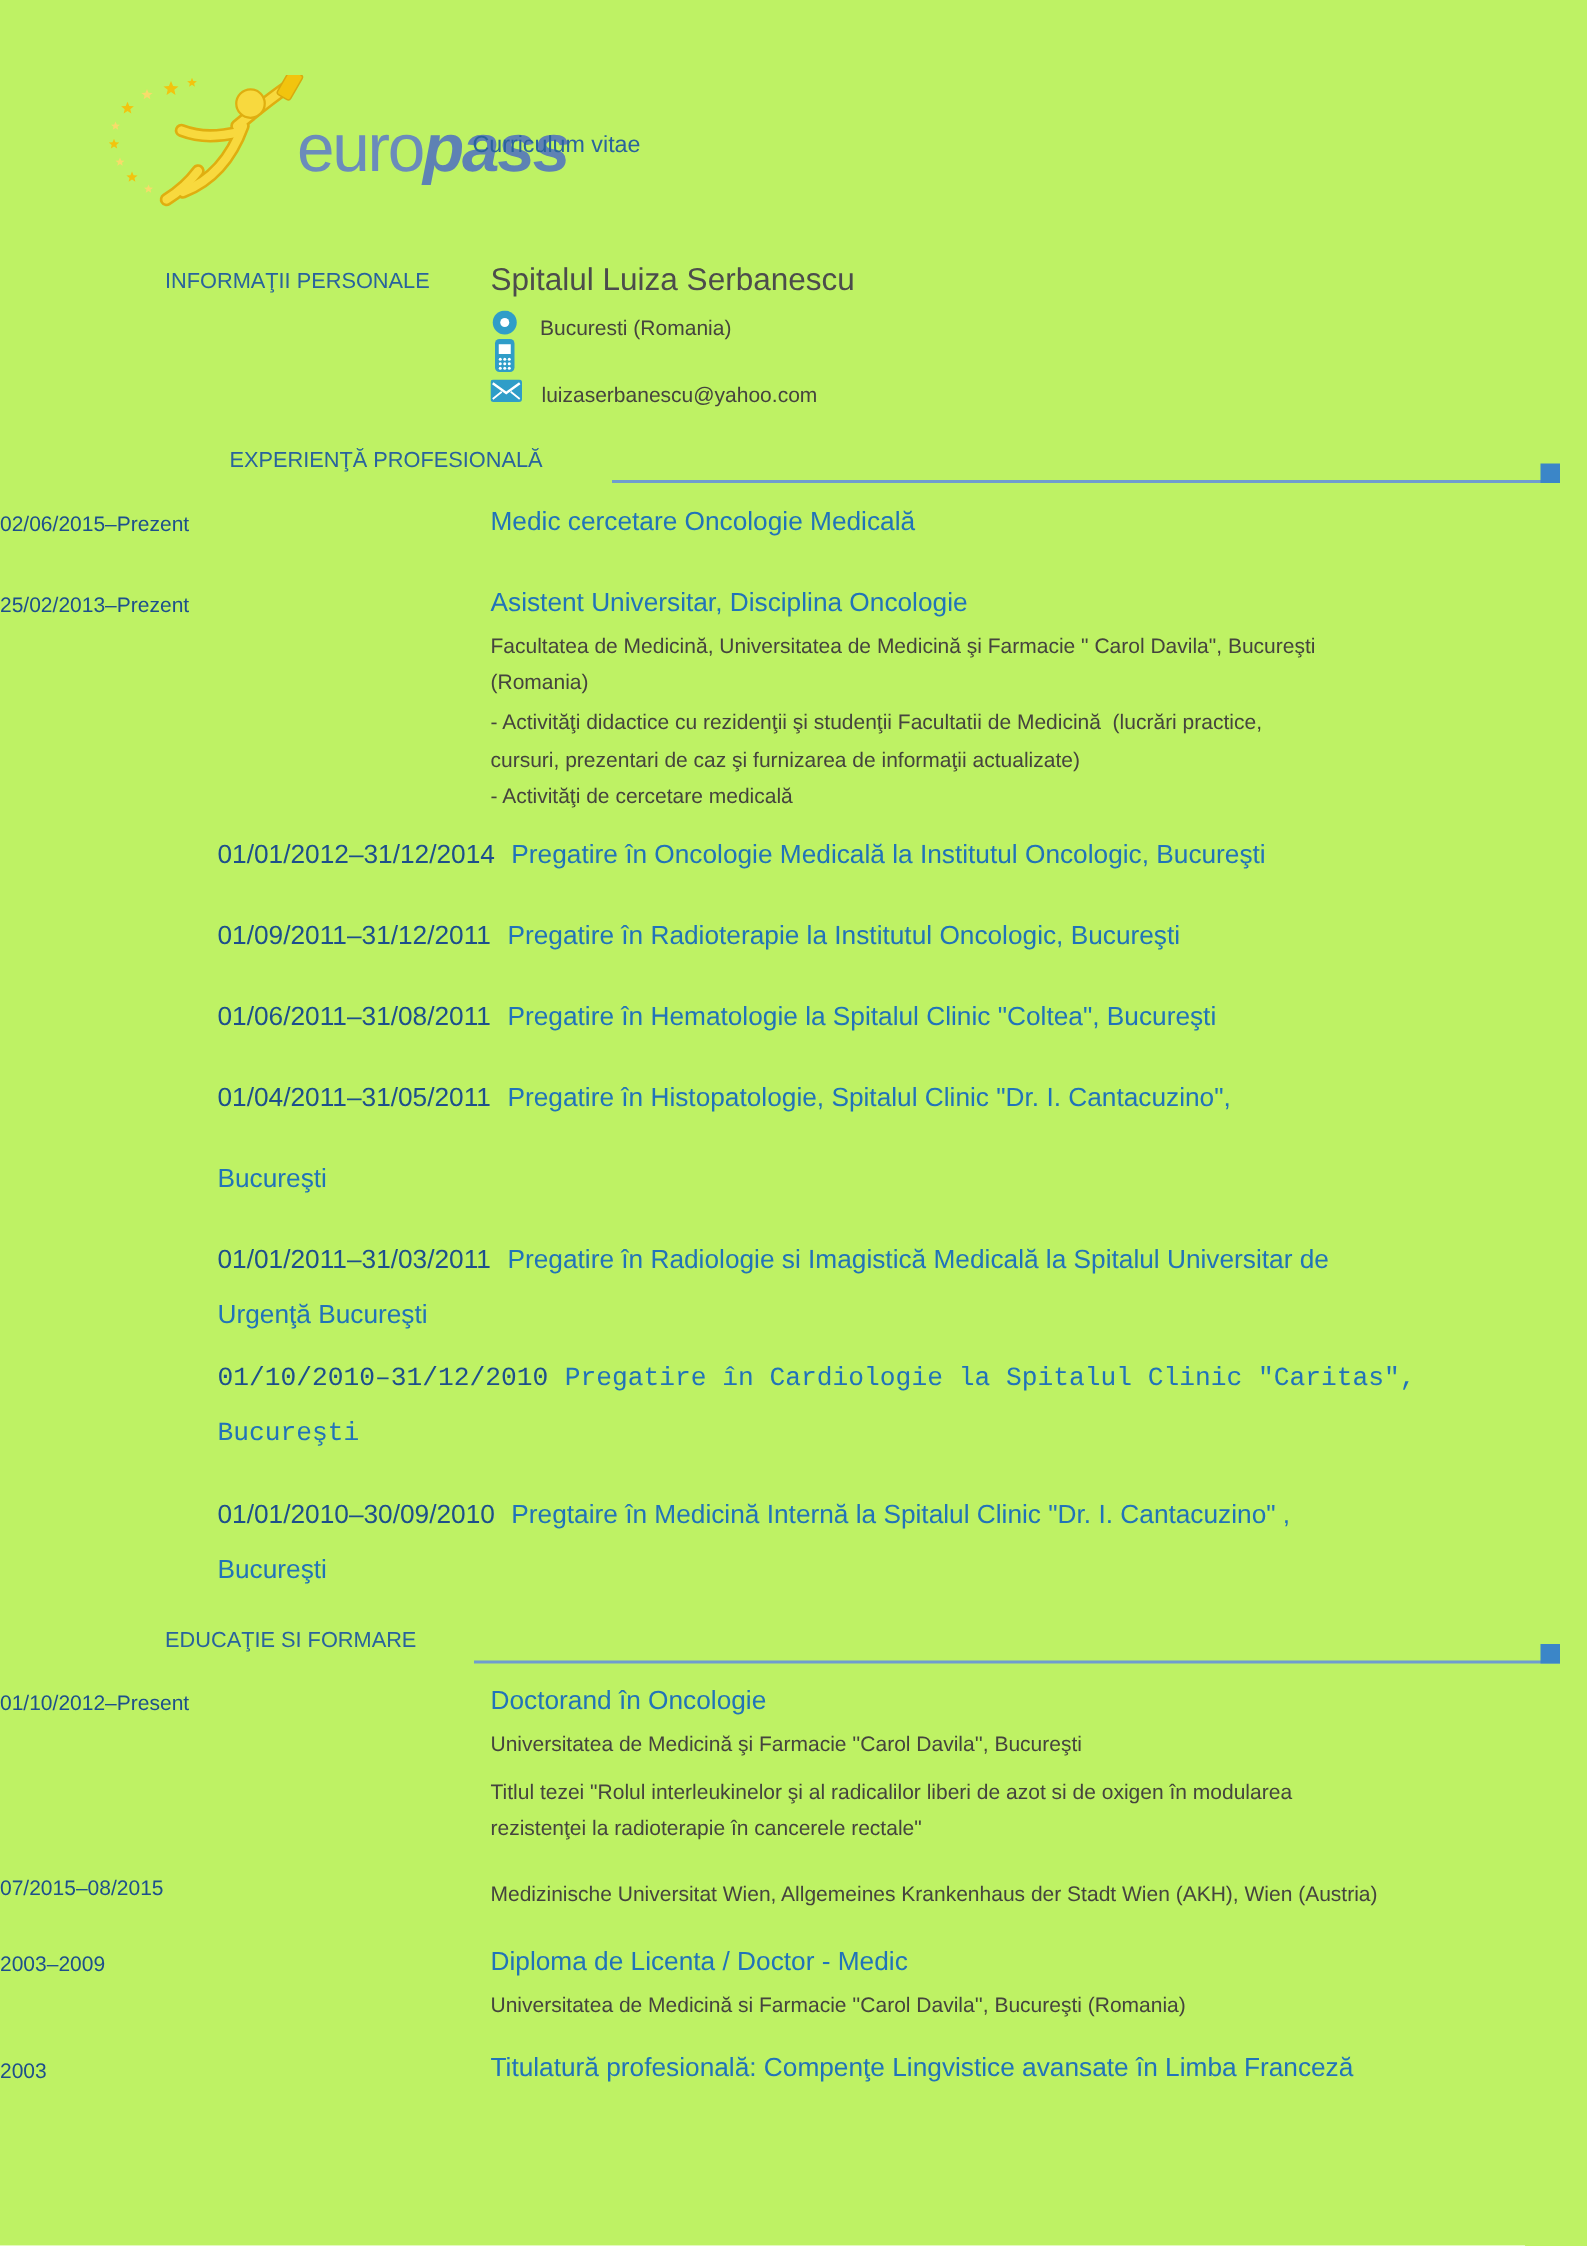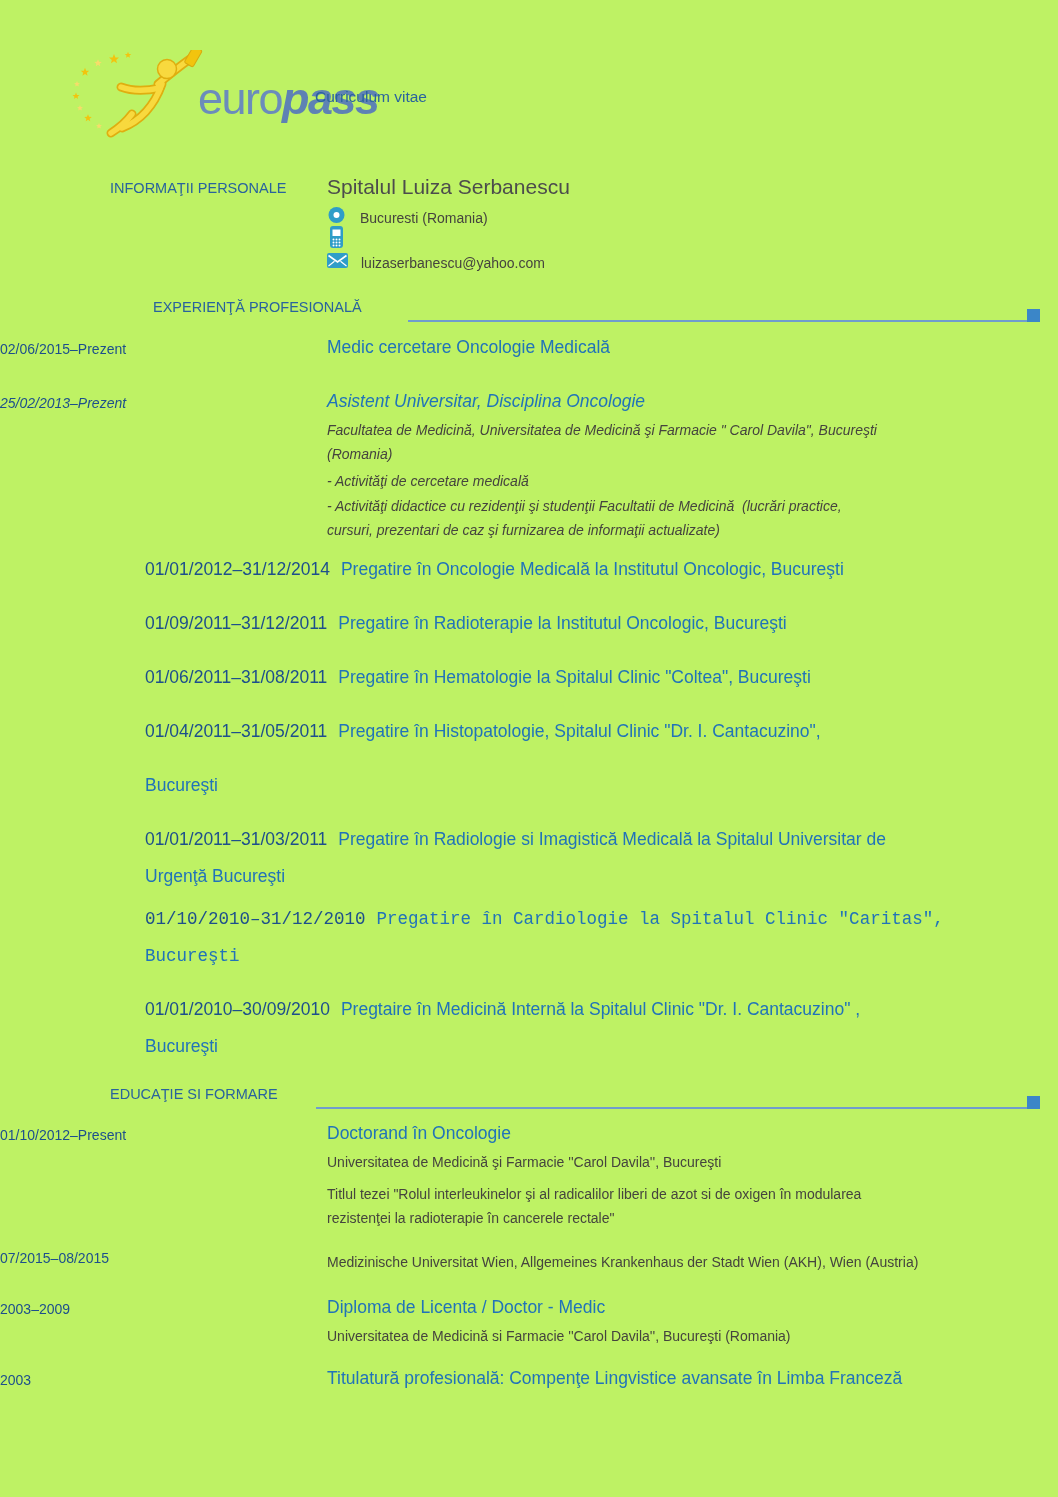--- a/index.html
+++ b/index.html
@@ -46,21 +46,21 @@
   .sec-header.exp .sec-line{margin-left:46px;}
   .sec-header.edu .sec-line{margin-left:38px;}
   .sec-square{position:absolute;right:0;bottom:-2px;width:13px;height:13px;background:var(--square-blue);}
 
   
   .entry{margin-top:14px;}
   .entry .date{font-size:14px;color:var(--date-blue);padding-top:4px;line-height:18px;}
   .entry .title{font-size:17.5px;line-height:23px;color:var(--title-blue);}
   .entry .subtitle{margin-top:5px;font-size:14px;line-height:24px;color:var(--body-gray);white-space:pre-wrap;max-width:680px;}
   .entry .details{margin-top:3px;font-size:14px;line-height:24.5px;color:var(--body-gray);white-space:pre-wrap;max-width:660px;}
-  .entry.exp2{margin-top:31px;font-style:italic;}
+  .entry.exp2{margin-top:31px;}
 
   
   .timeline{padding-left:145px;}
   .tl{margin-top:17px;font-size:17.5px;line-height:37px;}
   .tl:nth-of-type(1){margin-top:8px;}
   .tl:nth-of-type(7){margin-top:6px;font-family:Liberation Mono, monospace;}
   .tl:nth-of-type(8){margin-top:16px;}
   .tl-date{color:var(--date-blue);margin-right:11px;}
   .tl-date:empty{margin-right:0;}
   .tl-text{color:var(--title-blue);white-space:pre-wrap;}
@@ -167,22 +167,22 @@
       <div class="title">Medic cercetare Oncologie Medicală</div>
     </div>
   </div>
 
   <div class="row entry exp2">
     <div class="date">25/02/2013–Prezent</div>
     <div>
       <div class="title">Asistent Universitar, Disciplina Oncologie</div>
       <div class="subtitle">Facultatea de Medicină, Universitatea de Medicină şi Farmacie " Carol Davila", Bucureşti
 (Romania)</div>
-      <div class="details"><p>- Activităţi de cercetare medicală</p><p>- Activităţi didactice cu rezidenţii şi studenţii Facultatii de Medicină  (lucrări practice,
-cursuri, prezentari de caz şi furnizarea de informaţii actualizate)</p></div>
+      <div class="details"><p>- Activităţi didactice cu rezidenţii şi studenţii Facultatii de Medicină  (lucrări practice,
+cursuri, prezentari de caz şi furnizarea de informaţii actualizate)</p><p>- Activităţi de cercetare medicală</p></div>
     </div>
   </div>
 
   <div class="timeline">
     <p class="tl"><span class="tl-date">01/01/2012–31/12/2014</span><span class="tl-text">Pregatire în Oncologie Medicală la Institutul Oncologic, Bucureşti</span></p>
     <p class="tl"><span class="tl-date">01/09/2011–31/12/2011</span><span class="tl-text">Pregatire în Radioterapie la Institutul Oncologic, Bucureşti</span></p>
     <p class="tl"><span class="tl-date">01/06/2011–31/08/2011</span><span class="tl-text">Pregatire în Hematologie la Spitalul Clinic "Coltea", Bucureşti</span></p>
     <p class="tl"><span class="tl-date">01/04/2011–31/05/2011</span><span class="tl-text">Pregatire în Histopatologie, Spitalul Clinic "Dr. I. Cantacuzino",</span></p>
     <p class="tl"><span class="tl-date"></span><span class="tl-text">Bucureşti</span></p>
     <p class="tl"><span class="tl-date">01/01/2011–31/03/2011</span><span class="tl-text">Pregatire în Radiologie si Imagistică Medicală la Spitalul Universitar de

